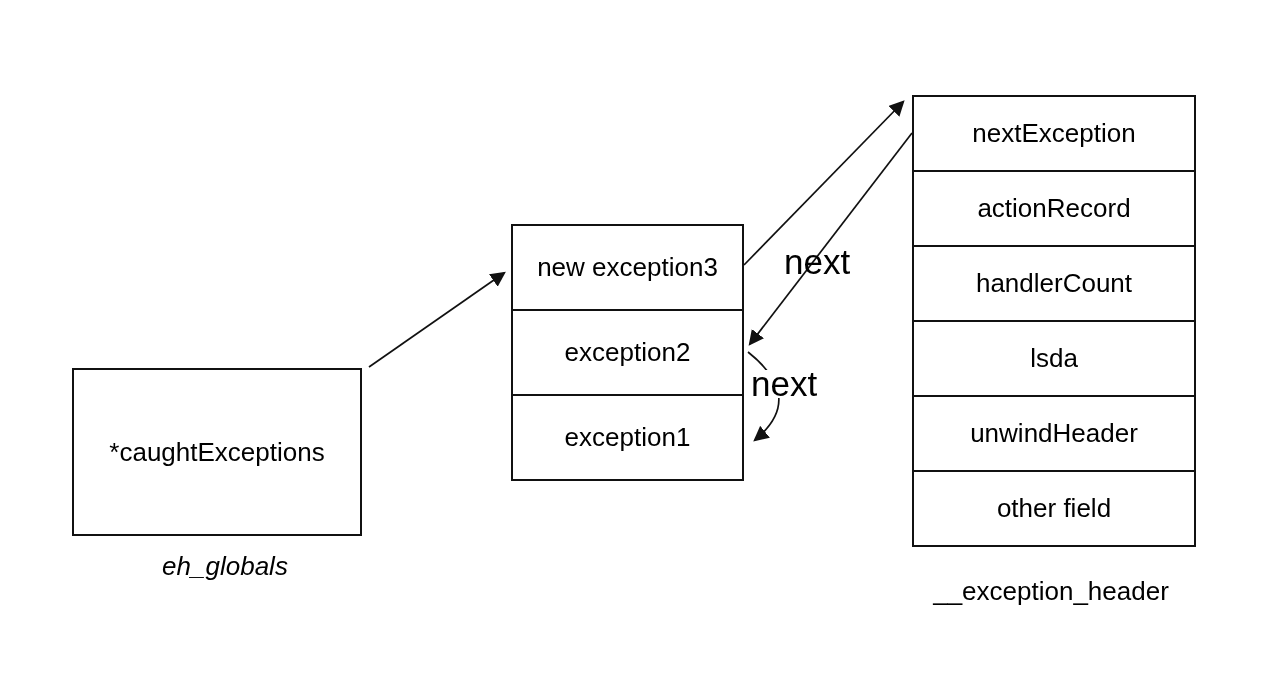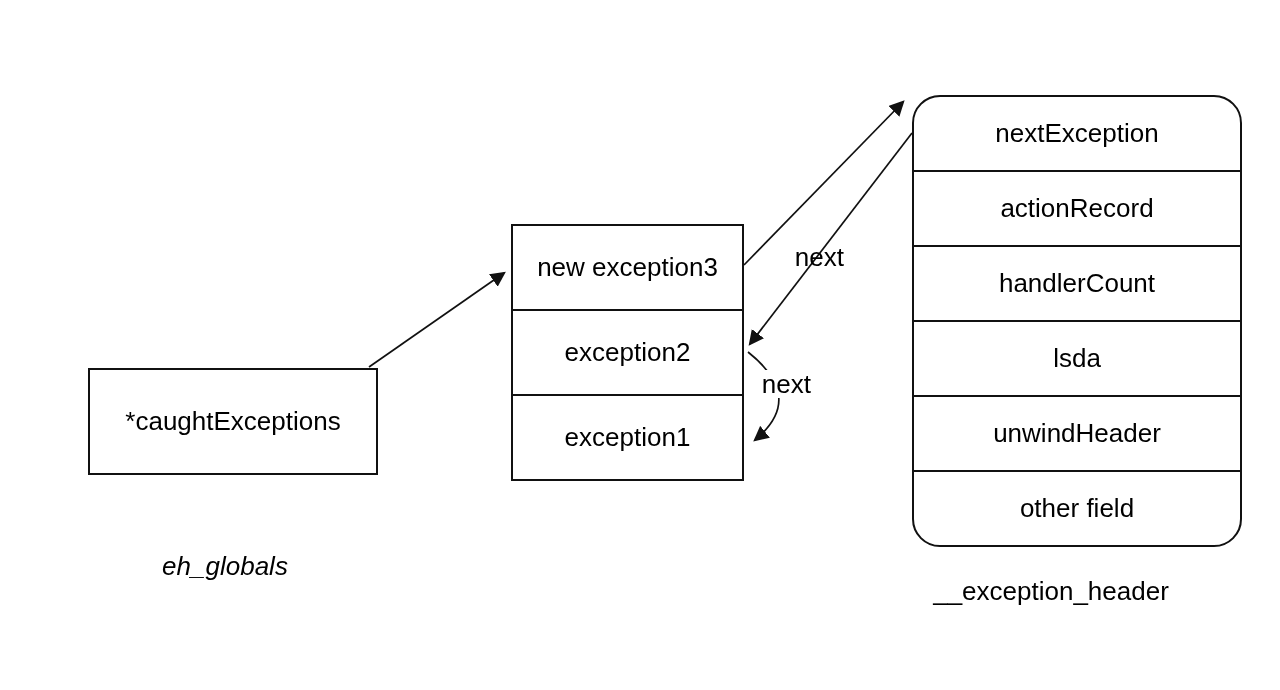--- a/index.html
+++ b/index.html
@@ -41,38 +41,38 @@
 
   .box-label {
     position: absolute;
     text-align: center;
     font-size: 26px;
     color: #000000;
     z-index: 1;
     white-space: nowrap;
   }
 
-  #box-eh-globals      { left: 88px;  top: 368px; width: 290px; height: 107px; justify-content: center; }
+  #box-eh-globals      { left: 72px;  top: 368px; width: 290px; height: 168px; justify-content: center; }
   #label-eh-globals    { left: 80px;  top: 551px; width: 290px; font-style: italic; }
 
   #box-exception-stack { left: 511px; top: 224px; width: 233px; height: 257px; text-align: right; }
 
-  #box-exception-header   { left: 912px; top: 95px; width: 330px; height: 452px; border-radius: 28px; }
+  #box-exception-header   { left: 912px; top: 95px; width: 284px; height: 452px; }
   #label-exception-header { left: 912px; top: 576px; width: 278px; }
 
   .arrow-layer {
     position: absolute;
     left: 0; top: 0;
     width: 1280px; height: 690px;
     z-index: 2;
     pointer-events: none;
   }
   .edge-label {
     position: absolute;
-    font-size: 26px;
+    font-size: 35px;
     color: #000000;
     text-align: right;
     z-index: 3;
     white-space: nowrap;
   }
   #edge-label-next-1 { left: 784px; top: 242px; width: 60px; }
   #edge-label-next-2 { left: 751px; top: 370px; width: 60px; background: #ffffff; height: 28px; line-height: 28px; }
 </style>
 </head>
 <body>

